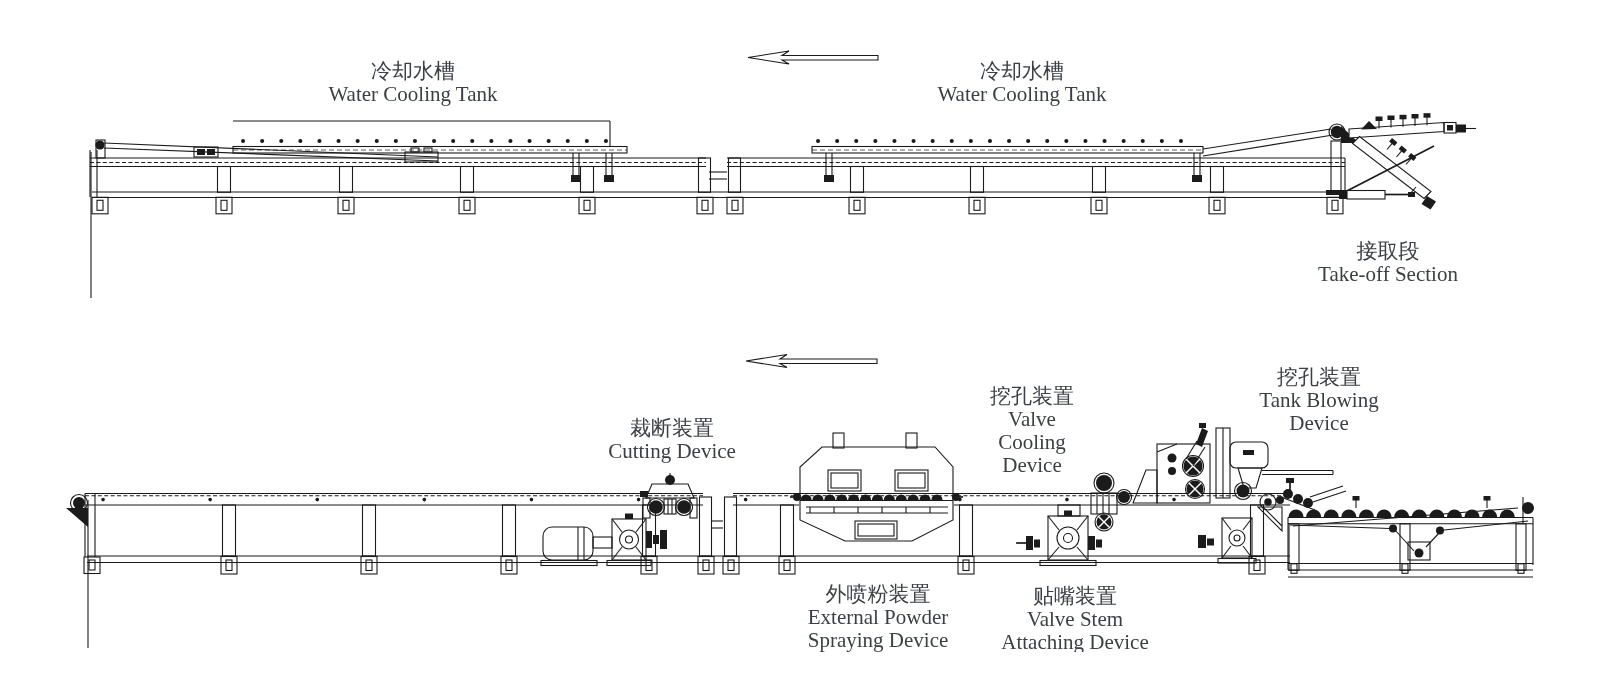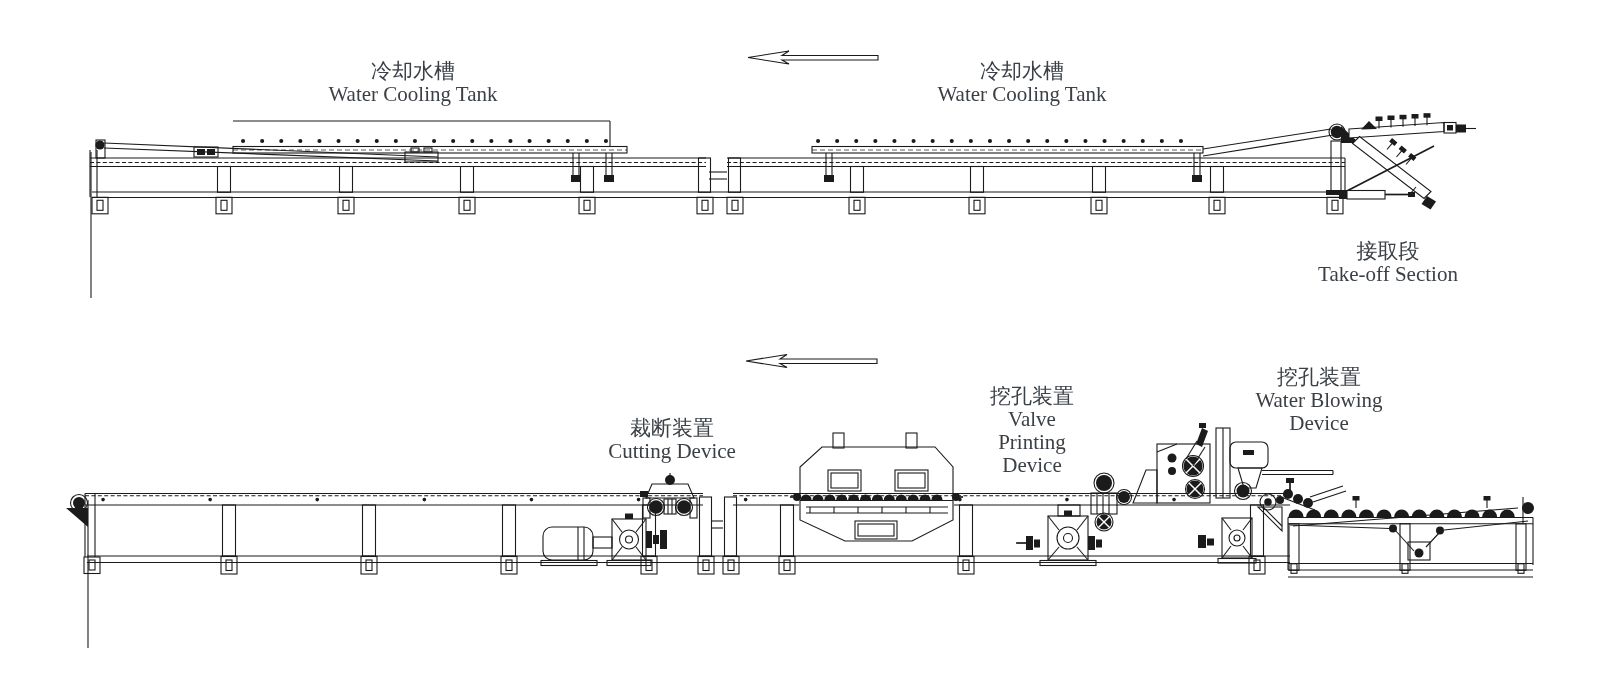--- a/index.html
+++ b/index.html
@@ -410,27 +410,37 @@
 </div>
 
 <div class="lbl" style="left:1388px;top:240px">
   <div class="zh">接取段</div>
   <div class="en">Take-off Section</div>
 </div>
 
 <div class="lbl" style="left:1032px;top:385px">
   <div class="zh">挖孔装置</div>
   <div class="en">Valve</div>
-  <div class="en">Printing</div>
+  <div class="en">Cooling</div>
   <div class="en">Device</div>
 </div>
 
 
 <div class="lbl" style="left:1319px;top:366px">
   <div class="zh">挖孔装置</div>
-  <div class="en">Water Blowing</div>
+  <div class="en">Tank Blowing</div>
   <div class="en">Device</div>
 </div>
 
 
-
+<div class="lbl" style="left:878px;top:583px">
+  <div class="zh">外喷粉装置</div>
+  <div class="en">External Powder</div>
+  <div class="en">Spraying Device</div>
+</div>
+
+<div class="lbl" style="left:1075px;top:585px">
+  <div class="zh">贴嘴装置</div>
+  <div class="en">Valve Stem</div>
+  <div class="en">Attaching Device</div>
+</div>
 
 </div>
 
 </body></html>

